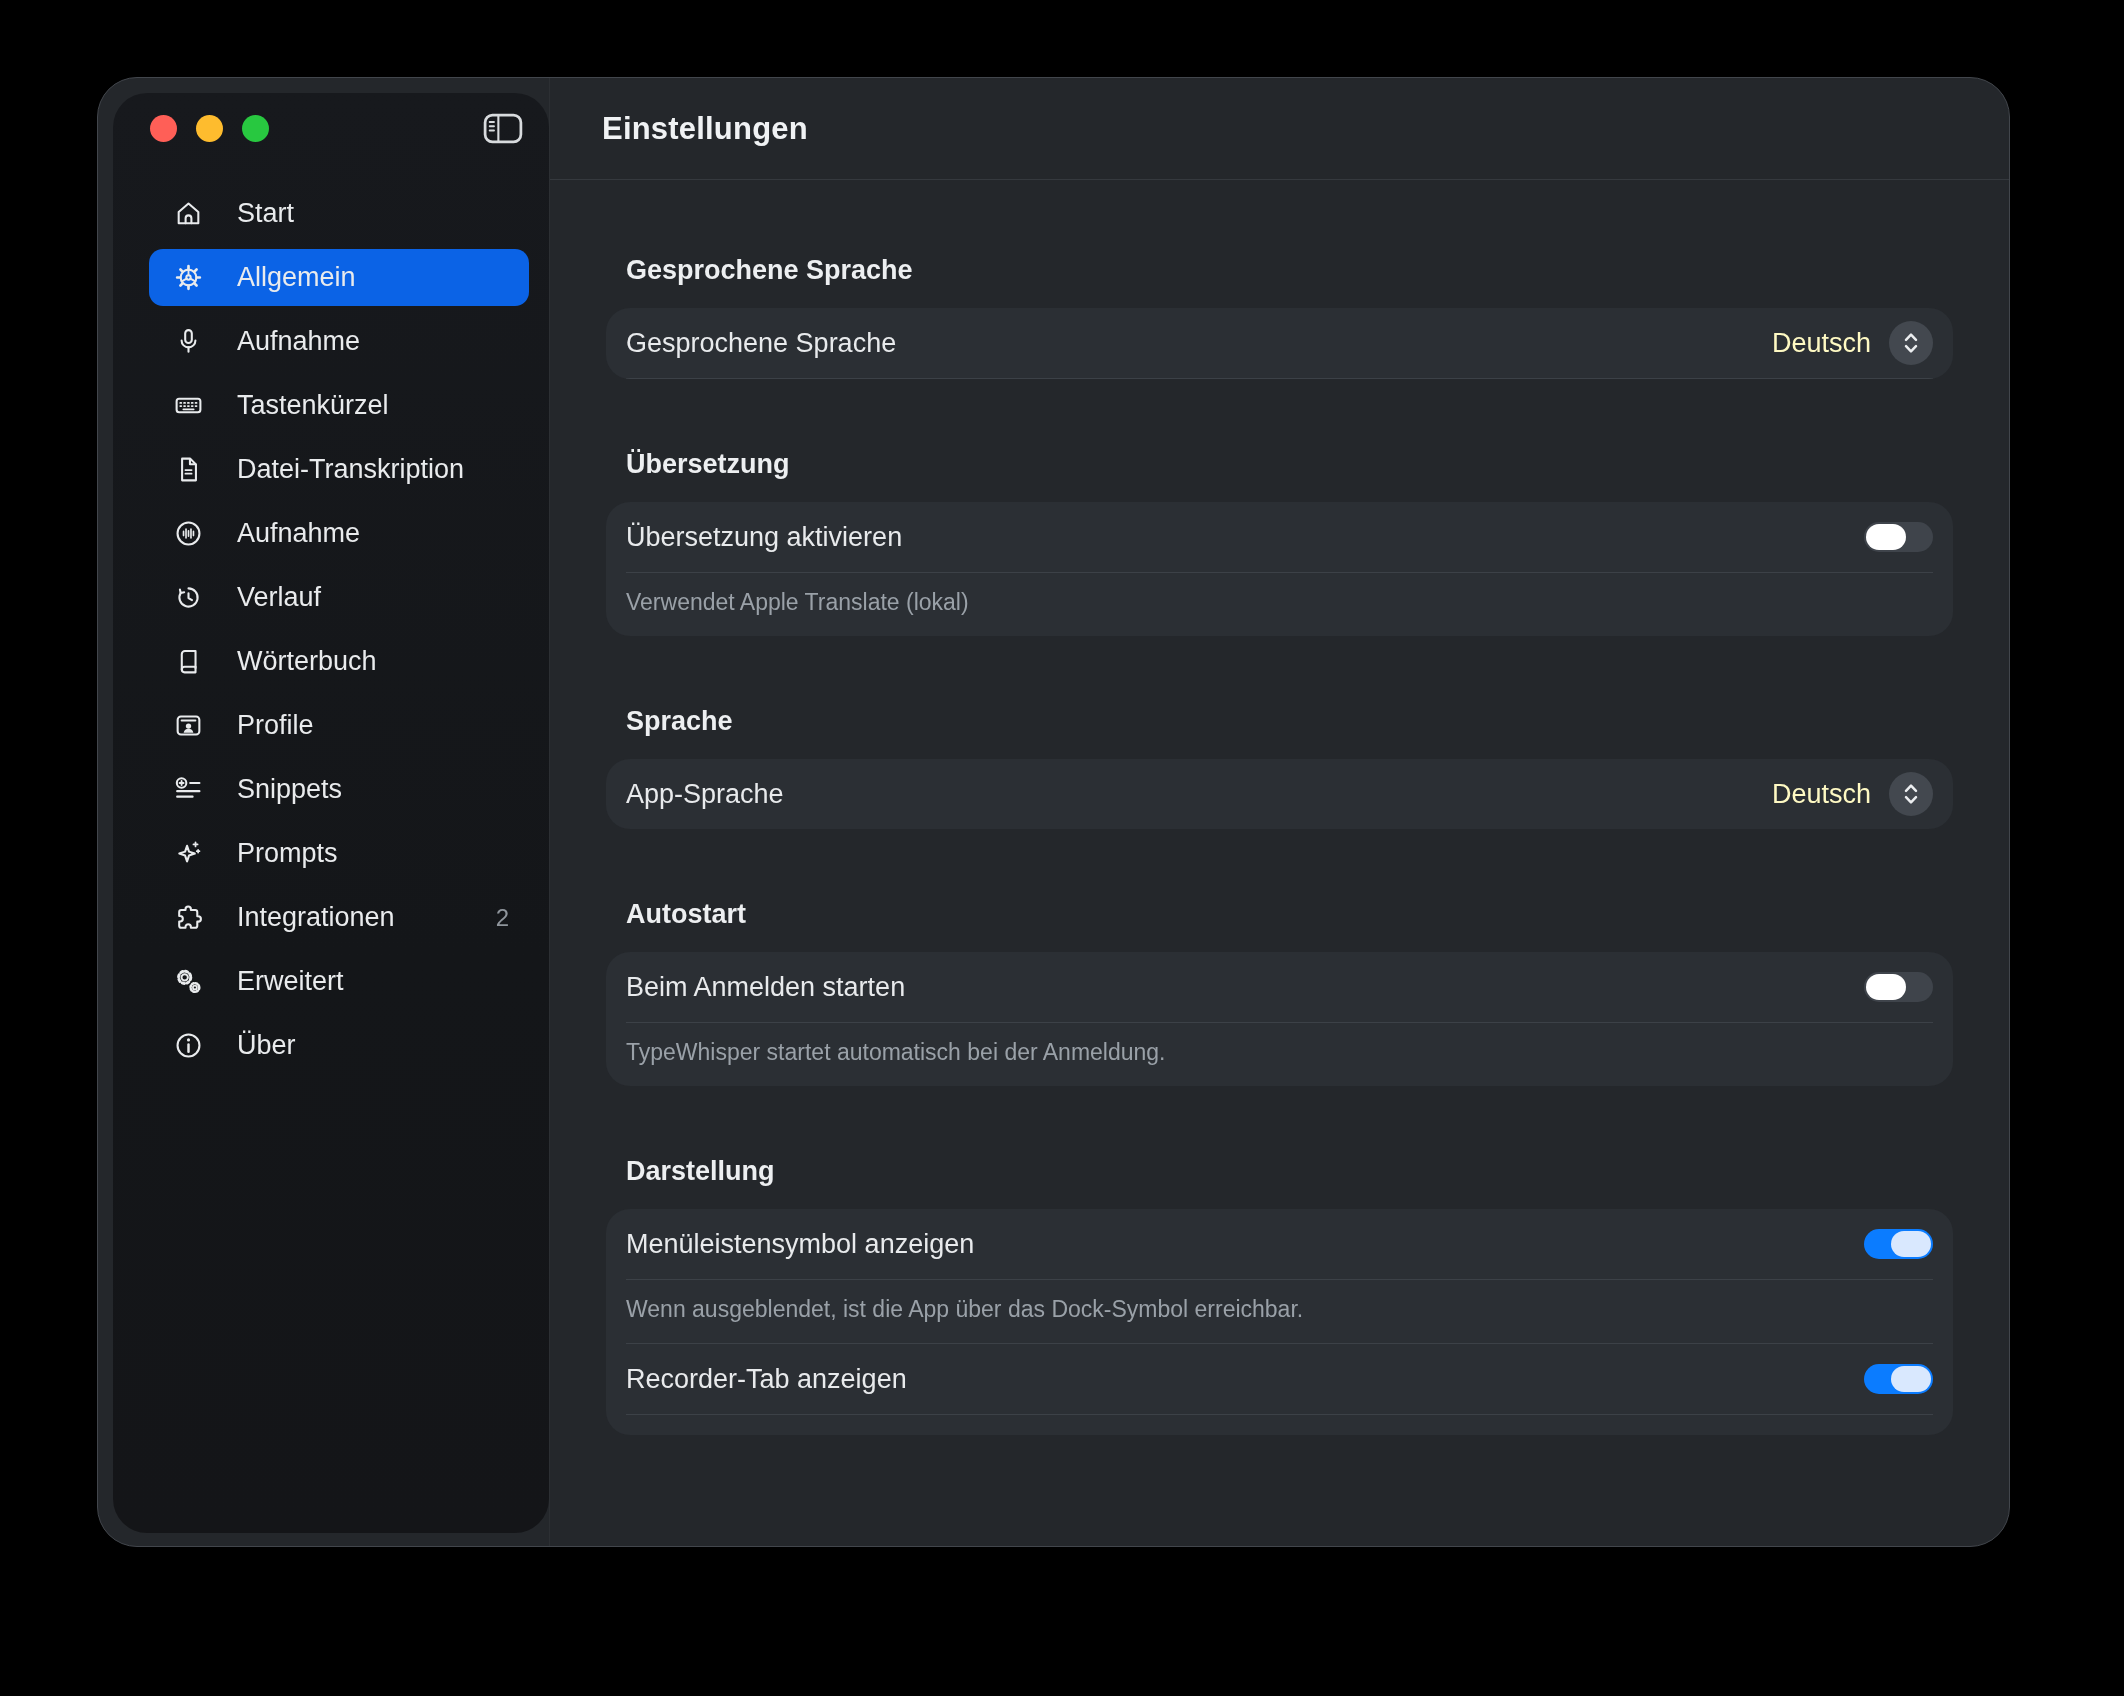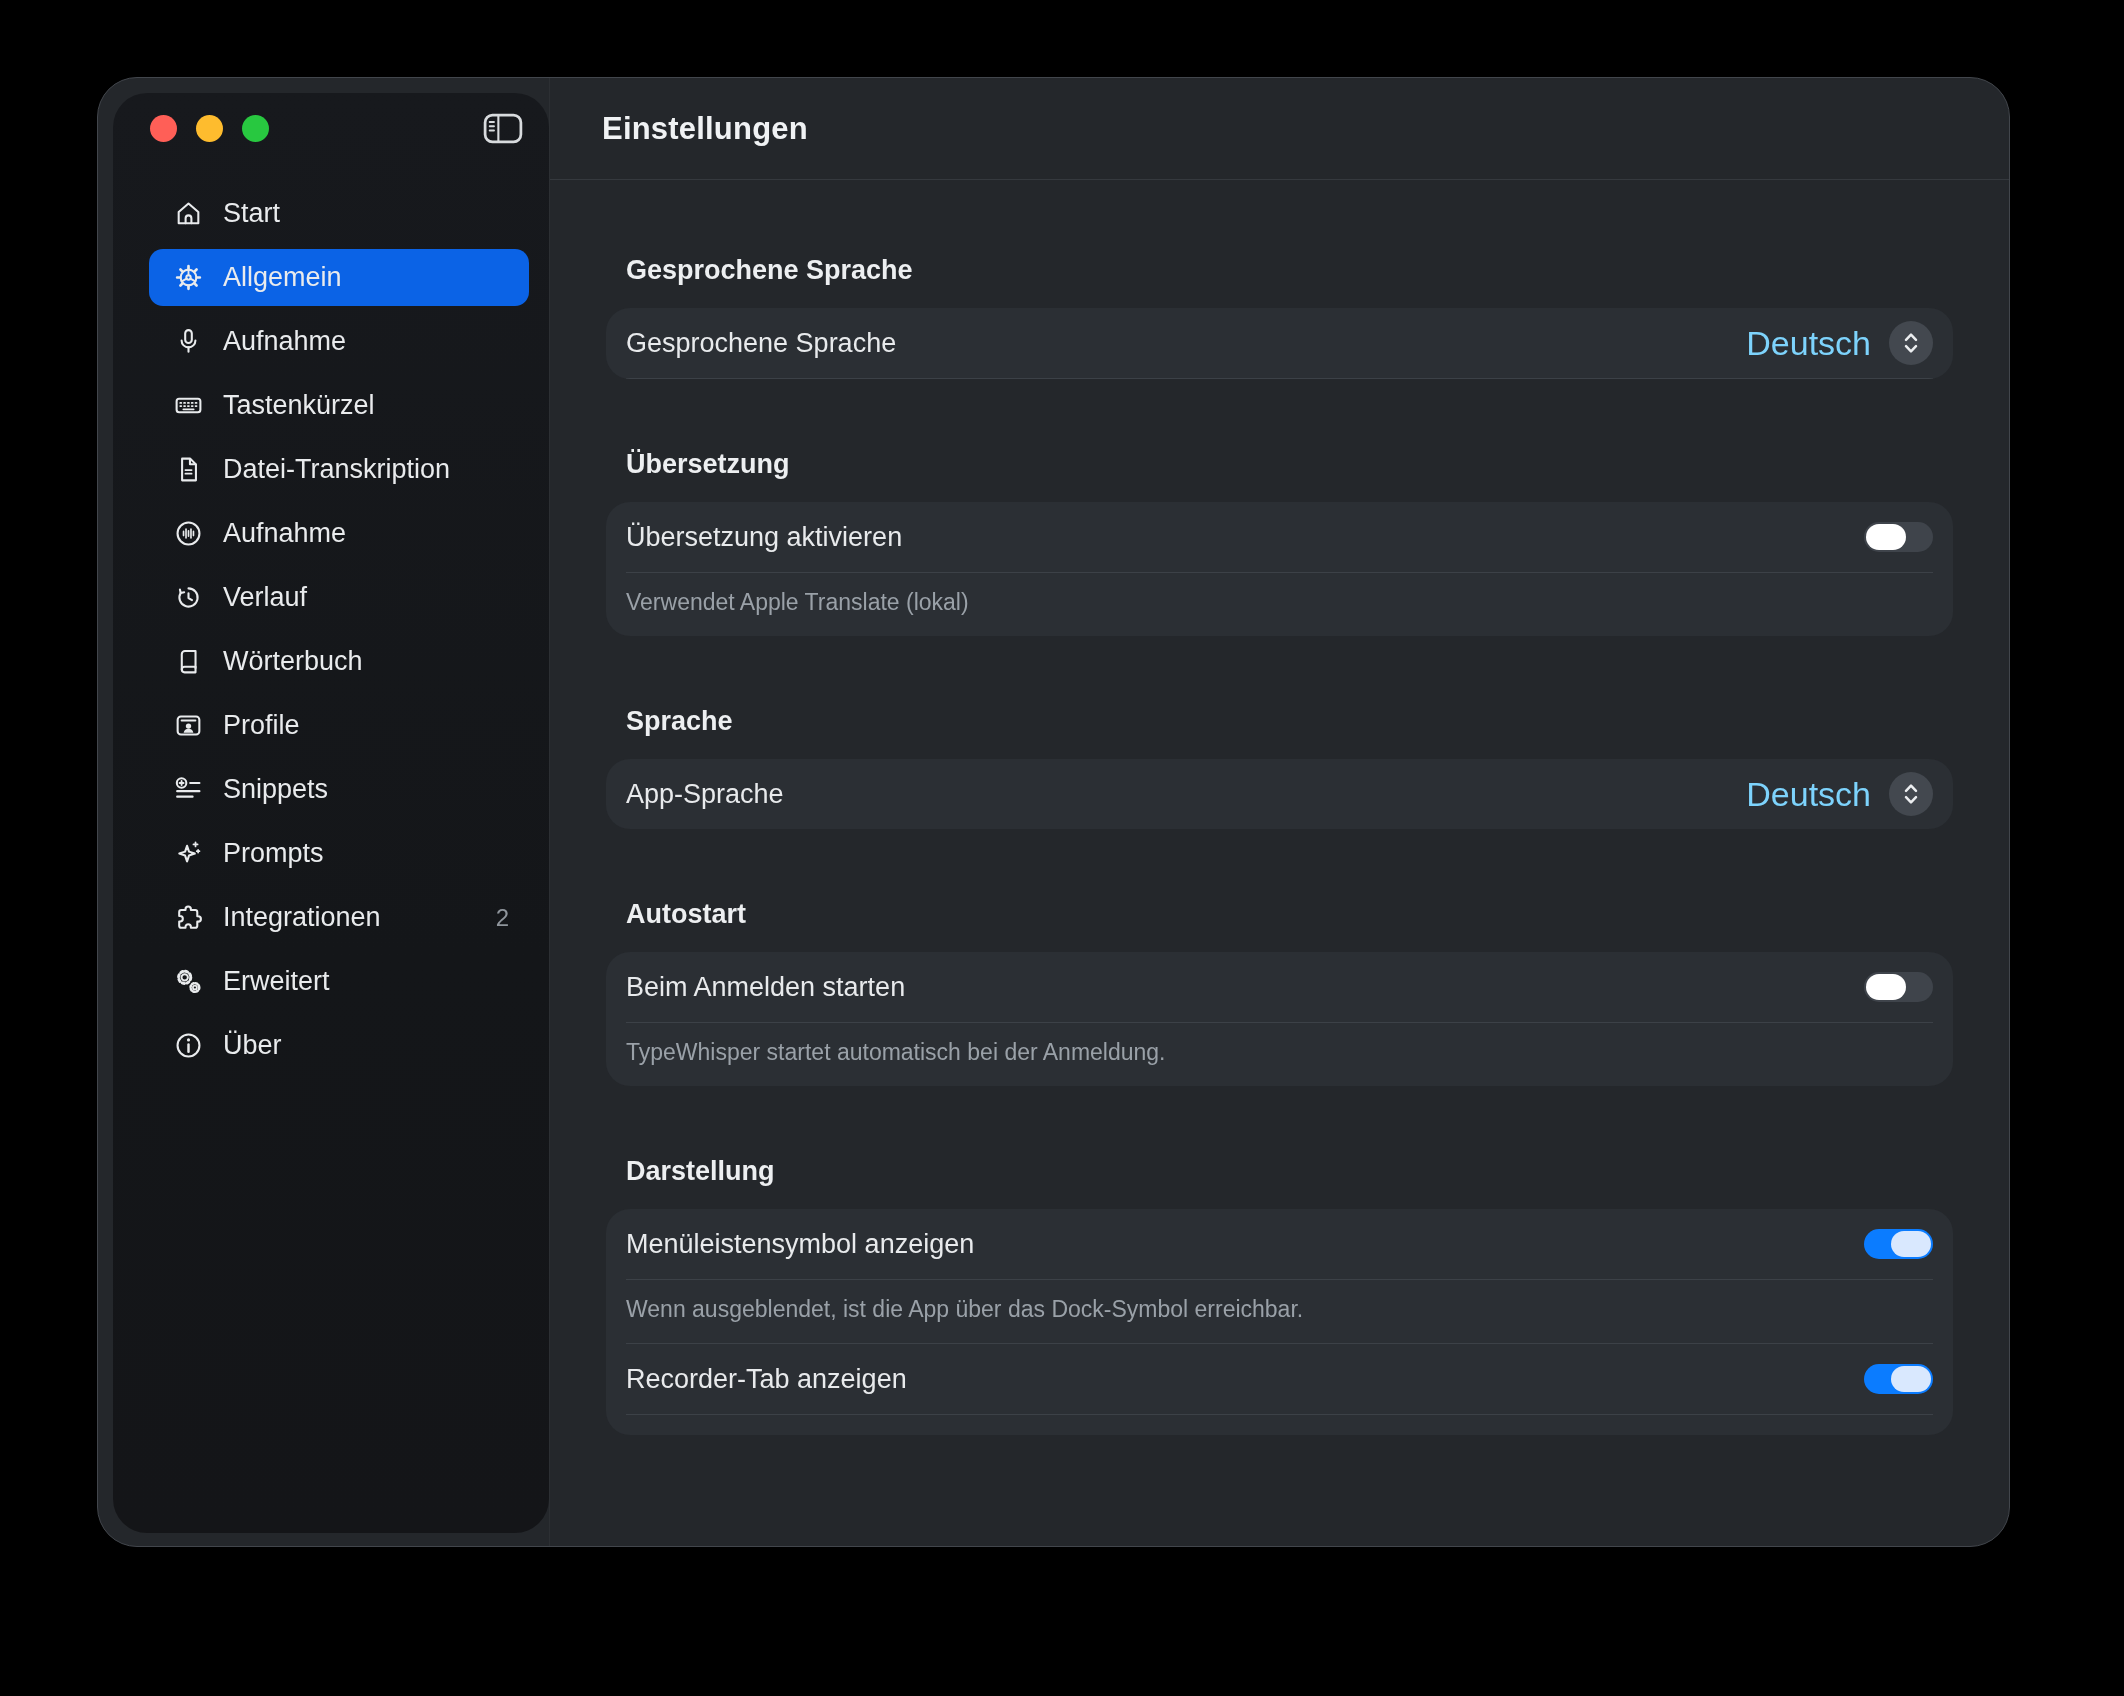--- a/index.html
+++ b/index.html
@@ -22,42 +22,42 @@
   .tl{width:27px;height:27px;border-radius:50%;border:none;padding:0;cursor:pointer}
   .tl.red{background:#ff5f57}.tl.yellow{background:#febc2e}.tl.green{background:#28c840}
   .sidebar-toggle{
     position:absolute;top:19px;right:26px;width:40px;height:33px;
     background:none;border:none;padding:0;color:#d8dbde;cursor:pointer;
   }
   .sidebar-toggle svg{width:100%;height:100%}
   .nav{position:absolute;top:92px;left:36px;right:20px;display:flex;flex-direction:column;gap:7px}
   .nav-item{
     height:57px;border-radius:14px;display:flex;align-items:center;
-    padding:0 14px 0 22px;gap:18px;color:#e9ebed;font-size:27px;box-sizing:border-box;cursor:pointer;
+    padding:0 14px 0 22px;gap:32px;color:#e9ebed;font-size:27px;box-sizing:border-box;cursor:pointer;
   }
   .nav-item.selected{background:#0b63e6}
   .nav-icon{width:34px;height:34px;flex:none;display:flex;align-items:center;justify-content:center;color:#e9ebed}
   .nav-icon svg{width:31px;height:31px}
   .nav-label{white-space:nowrap}
   .nav-badge{margin-left:auto;color:#8f959c;font-size:24px;padding-right:6px}
   
   .content{
     position:absolute;left:451px;top:0;right:0;bottom:0;display:flex;flex-direction:column;
     border-left:1px solid rgba(255,255,255,.04);
   }
   .titlebar{height:101px;flex:none;border-bottom:1px solid #35393e;display:flex;align-items:center;padding-left:44px}
   .titlebar h1{margin:8px;font-size:31px;font-weight:700;color:#f0f2f4;letter-spacing:.2px}
   .main{flex:1;overflow:hidden;padding:75px 56px 0}
   .section{margin-bottom:70px}
   .section-title{margin:0 0 22px 20px;font-size:27px;font-weight:700;color:#edeff1}
   .card{background:#2b2f34;border-radius:24px;overflow:hidden}
   .row{height:70px;display:flex;align-items:center;justify-content:space-between;padding:0 20px}
   .row-label{font-size:27px;color:#e8eaec}
   .row-control{display:flex;align-items:center;gap:18px}
-  .row-value{font-size:34px;color:#7dd3fc}
+  .row-value{font-size:27px;color:#fef9c3}
   .stepper{
     width:44px;height:44px;border-radius:50%;background:#43484f;border:none;padding:0;
     color:#eceef0;display:flex;align-items:center;justify-content:center;cursor:pointer;
   }
   .stepper svg{width:22px;height:30px}
   .toggle{position:relative;width:69px;height:30px;border-radius:15px;border:none;padding:0;cursor:pointer}
   .toggle.off{background:#3f444b}
   .toggle.on{background:#0b7cff}
   .knob{position:absolute;top:2px;width:40px;height:26px;border-radius:13px}
   .toggle.off .knob{left:2px;background:#ffffff}

